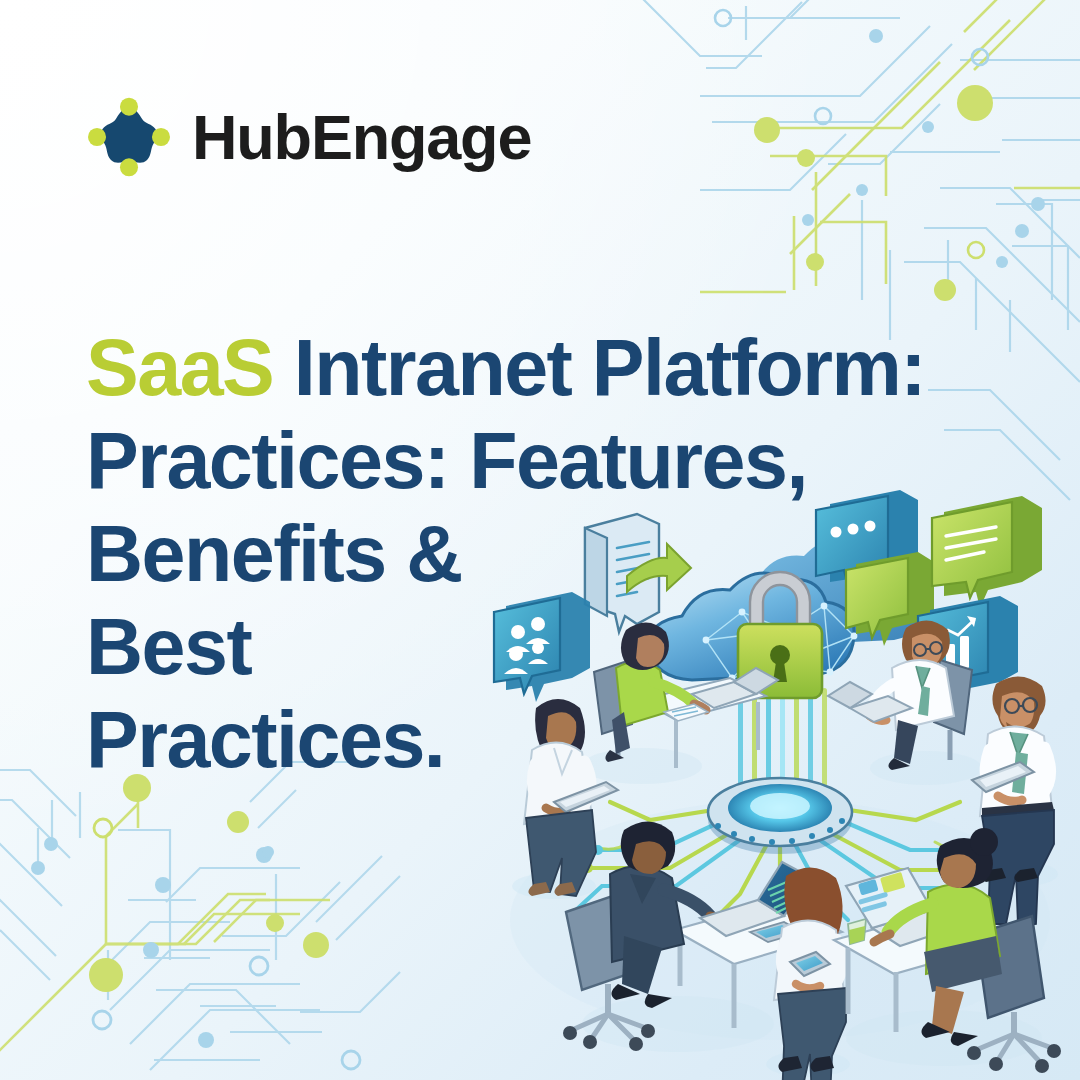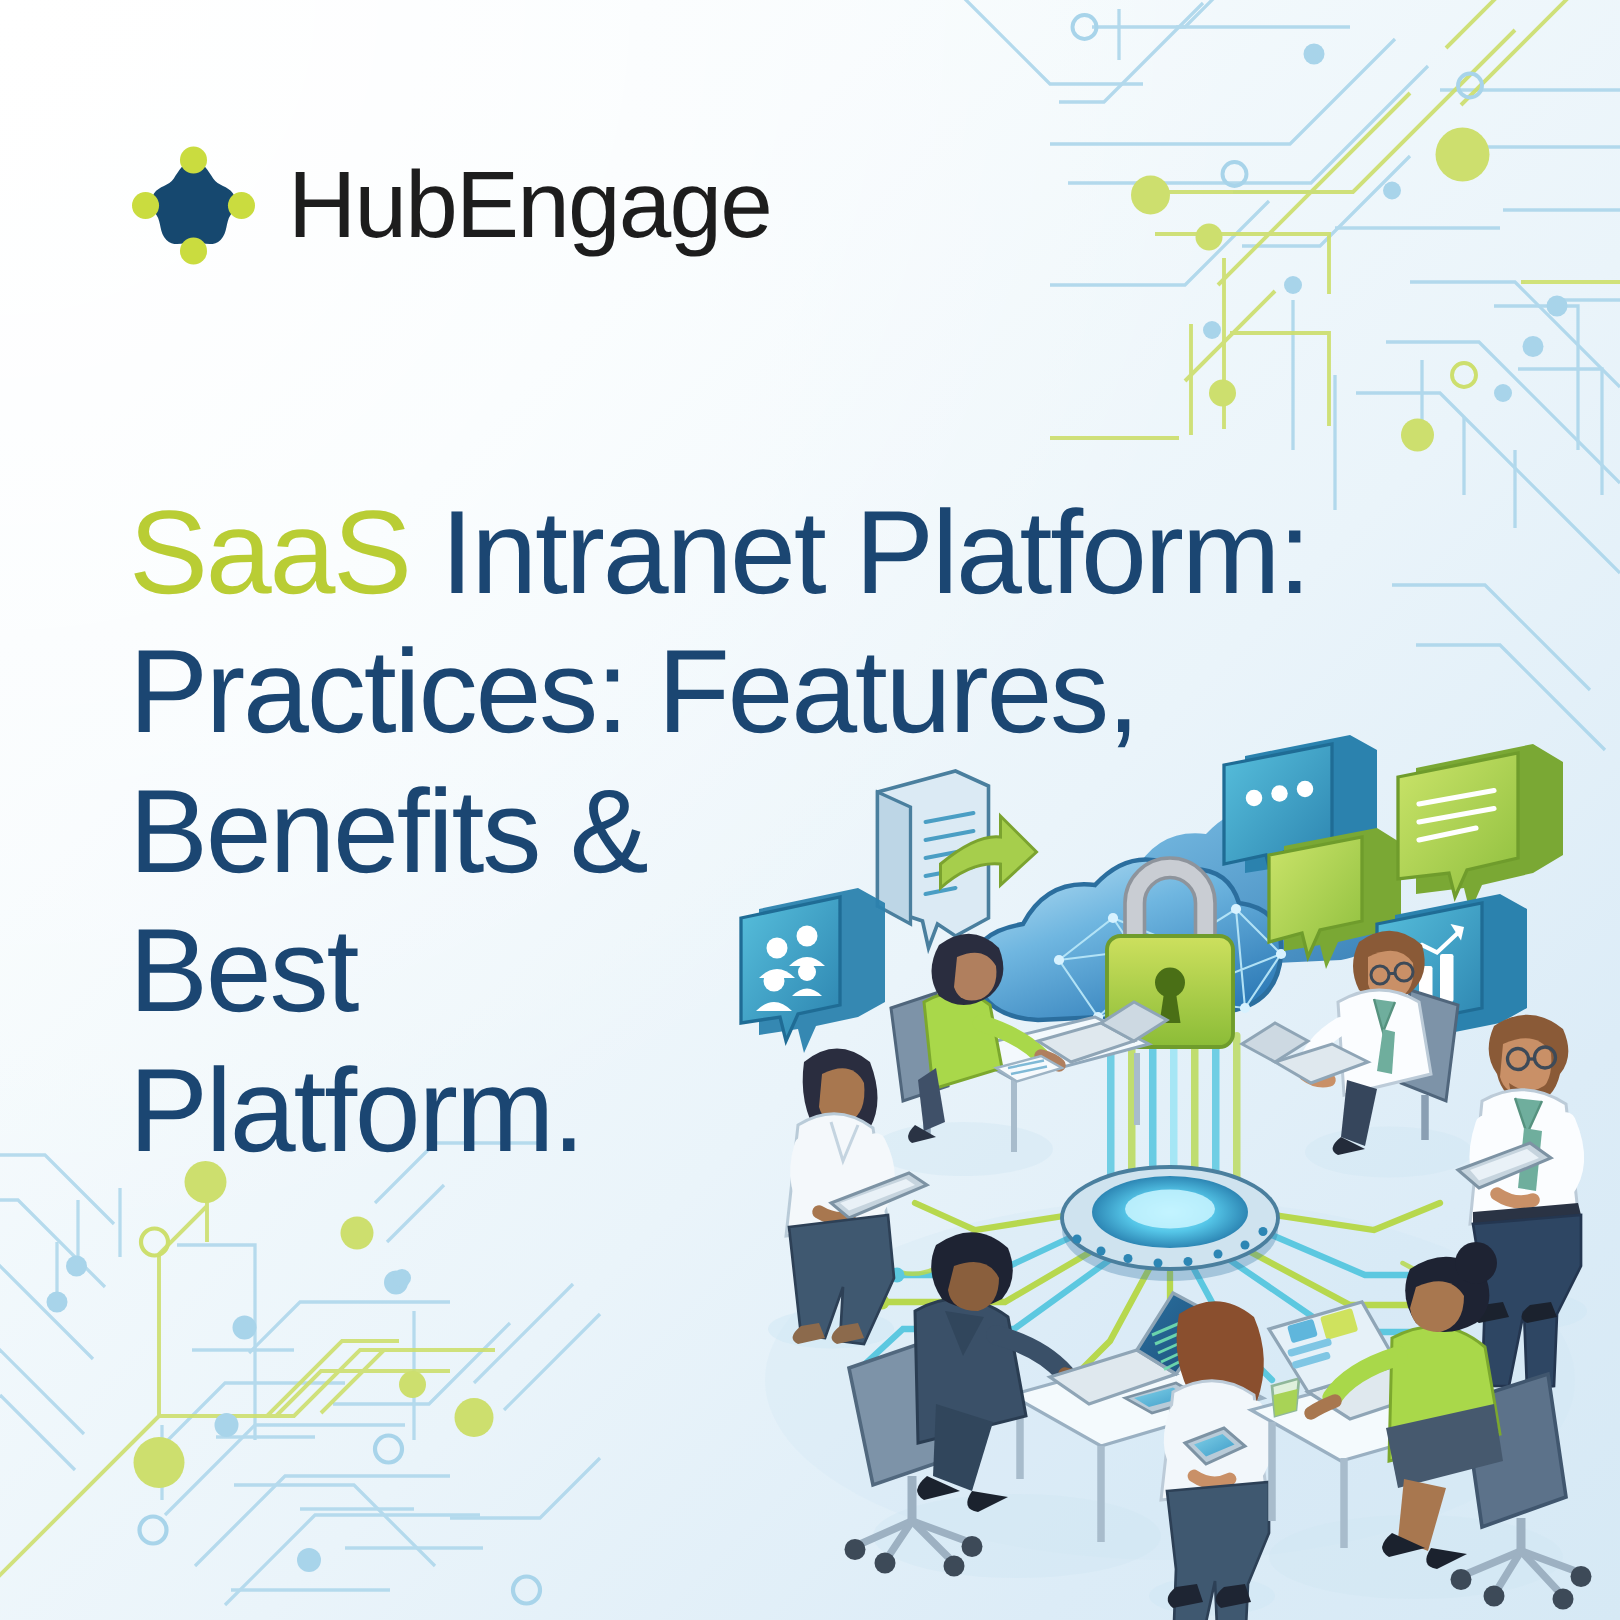--- a/index.html
+++ b/index.html
@@ -16,28 +16,28 @@
   }
 
   
   .circuit{position:absolute;left:0;top:0;width:1080px;height:1080px;pointer-events:none;}
 
   
   .logo-row{position:absolute;left:88px;top:96px;display:flex;align-items:center;gap:22px;}
   .logo-mark{width:82px;height:82px;flex:none;}
   .logo-word{
     font-size:63px;line-height:1;letter-spacing:-1.2px;
-    color:#1d1d1d;font-weight:400;white-space:nowrap;
+    color:#1d1d1d;font-weight:700;white-space:nowrap;
     font-family:"Liberation Sans", sans-serif;
   }
 
   
   .headline{
     position:absolute;left:86px;top:268px;width:900px;
-    font-weight:normal;font-size:79px;line-height:93px;
+    font-weight:bold;font-size:79px;line-height:93px;
     letter-spacing:-1.5px;color:#1b4672;
   }
   .headline .hl-accent{color:#b9cd34;}
   .headline .hl-line{display:block;white-space:nowrap;}
 
   
   .illus{position:absolute;left:480px;top:490px;width:600px;height:590px;}
 </style>
 </head>
 <body>
@@ -195,21 +195,21 @@
     <div class="logo-word">
       <span>Hub</span><span>Engage</span>
     </div>
   </div>
 
   <h1 class="headline">
     <span class="hl-line"><span class="hl-accent">SaaS</span> <span>Intranet Platform:</span></span>
     <span class="hl-line">Practices: Features,</span>
     <span class="hl-line">Benefits &amp;</span>
     <span class="hl-line">Best</span>
-    <span class="hl-line">Platform.</span>
+    <span class="hl-line">Practices.</span>
   </h1>
 
   <svg class="illus" viewBox="0 0 600 590">
     <defs>
       <linearGradient id="cloudG" x1="0" y1="0" x2="0.7" y2="1">
         <stop offset="0%" stop-color="#bfe3f5"></stop>
         <stop offset="45%" stop-color="#6fb6e0"></stop>
         <stop offset="100%" stop-color="#2f7cb8"></stop>
       </linearGradient>
       <linearGradient id="cloudSide" x1="0" y1="0" x2="1" y2="1">

